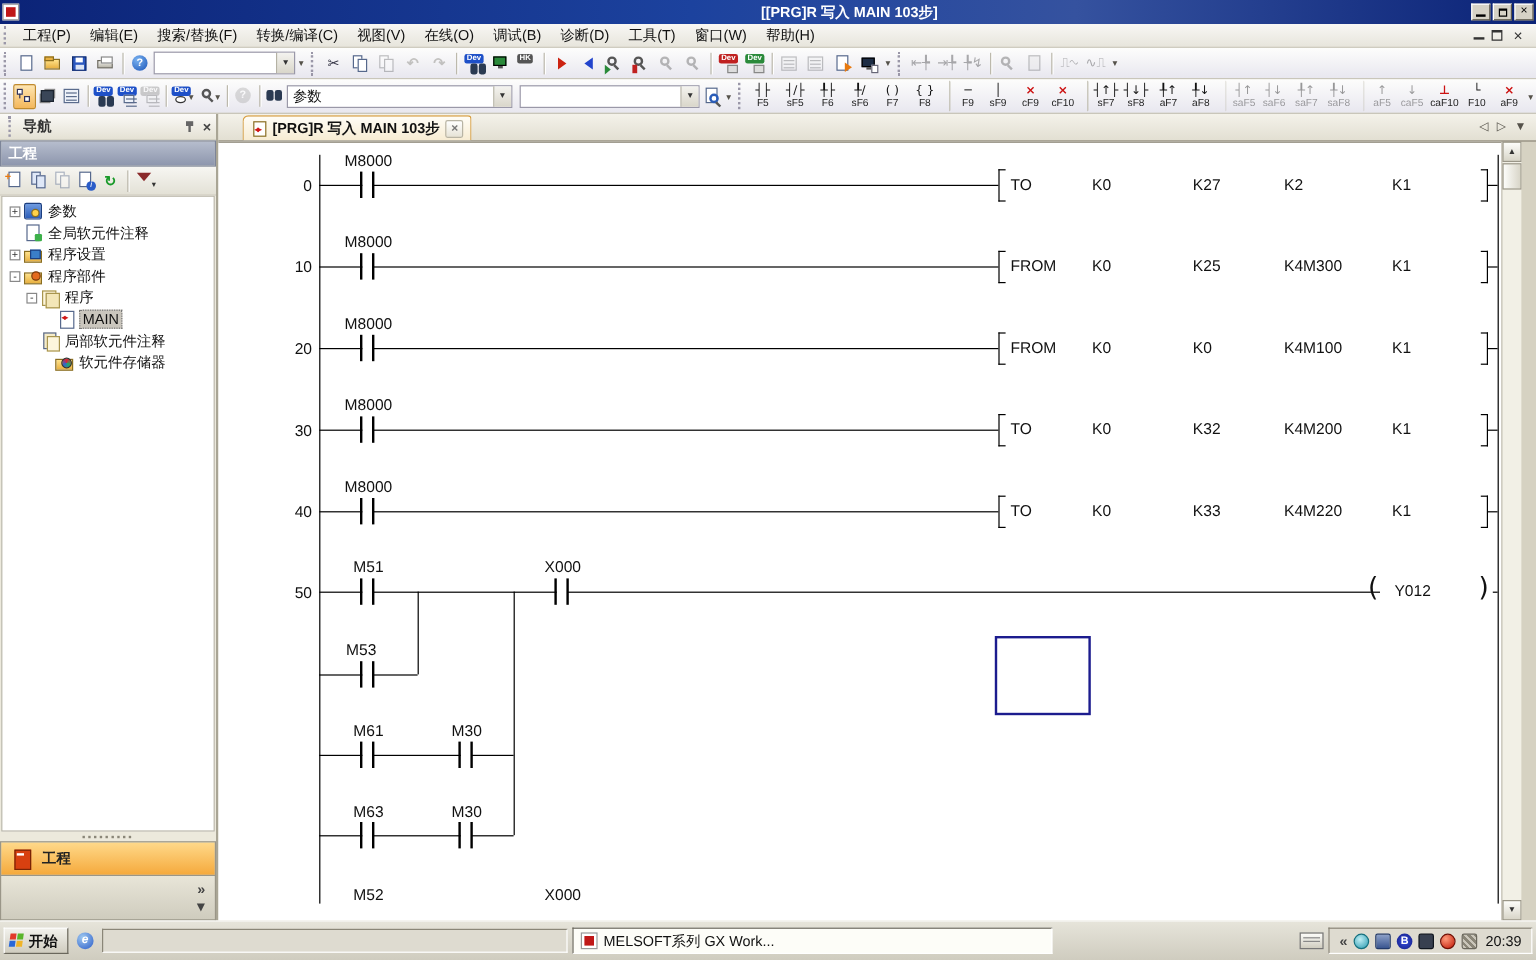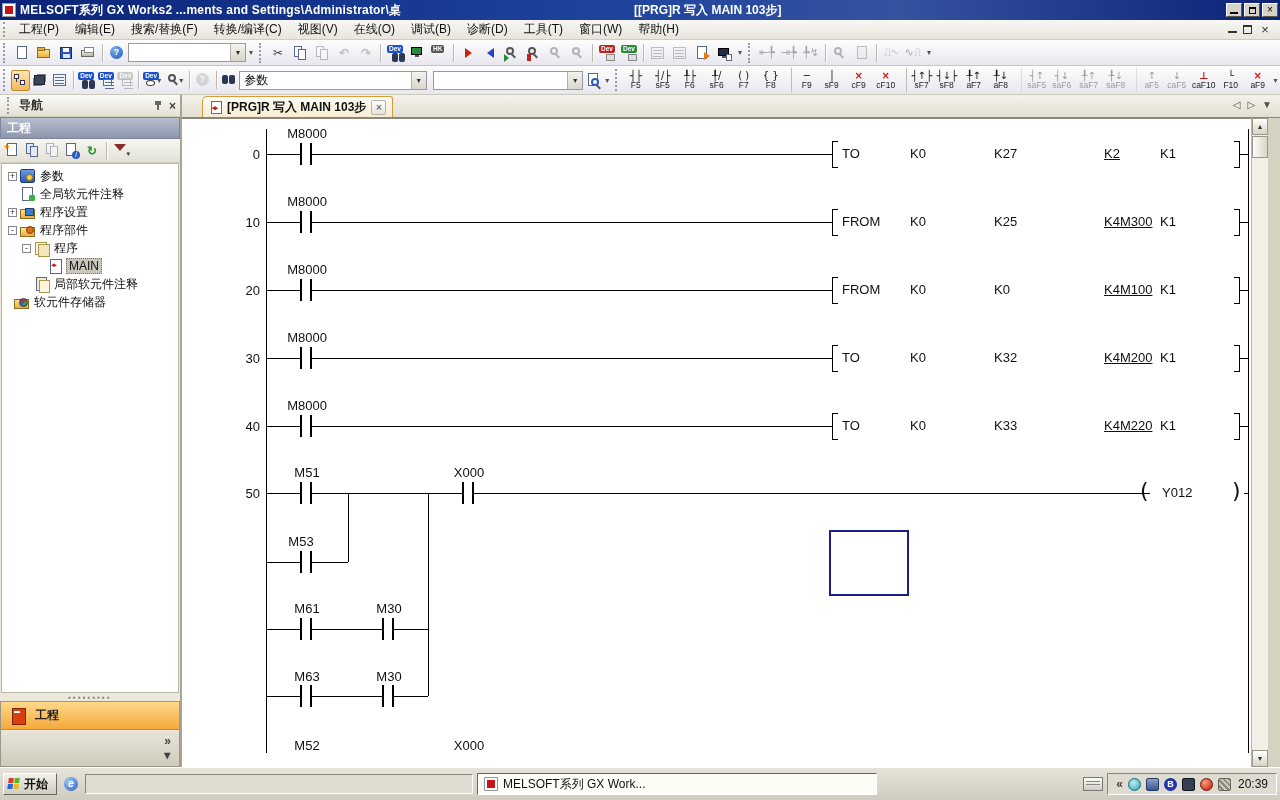--- a/index.html
+++ b/index.html
@@ -152,21 +152,21 @@
   .paren { position:absolute; font-size:22px; font-weight:400; line-height:26px; font-family:"DejaVu Sans", sans-serif; }
   .rung { position:absolute; left:0; width:1069px; height:0; }
   .rung:nth-of-type(1){top:35px} .rung:nth-of-type(2){top:103px} .rung:nth-of-type(3){top:171px} .rung:nth-of-type(4){top:239px} .rung:nth-of-type(5){top:307px}
   .rung .lw { left:84px; width:566px; top:0; }
   .rung .cgap { left:120px; top:-1px; }
   .rung .b1 { left:118px; top:-11px; } .rung .b2 { left:128px; top:-11px; }
   .rung .clbl { left:85px; top:-28px; }
   .rung .stepnum { top:-7px; }
   .rung .lbr { left:650px; top:-13px; }
   .rung .nm { left:660px; top:-8px; }
-  .rung .o1 { left:728px; top:-8px; } .rung .o2 { left:812px; top:-8px; } .rung .o3 { left:922px; top:-8px;text-decoration:underline; } .rung .o4 { left:978px; top:-8px; }
+  .rung .o1 { left:728px; top:-8px; } .rung .o2 { left:812px; top:-8px; } .rung .o3 { left:888px; top:-8px; } .rung .o4 { left:978px; top:-8px; }
   .rung .rbr { left:1052px; top:-13px; }
   .rung .stub { left:1058px; width:8px; top:0; }
   .cursor-rect { position:absolute; left:647px; top:411px; width:80px; height:66px; border:2px solid #1c1c8e; }
 
   
   .statusbar { height:20px; flex:0 0 auto; background:#ece9da; border-top:1px solid #fff; display:flex; align-items:center; font-size:12px; color:#222; }
   .seg { height:16px; display:flex; align-items:center; padding:0 8px; border-right:1px solid #b8b4a2; box-shadow:1px 0 0 #fff; white-space:nowrap; }
   .seg.dim { color:#a8a496; }
 
   
@@ -194,21 +194,20 @@
   .ti-stripe { background:repeating-linear-gradient(45deg,#cac6ba 0 2px,#8a8678 2px 4px); border:1px solid #6a675c; }
   .clock { font-size:12px; margin-left:2px; }
 </style>
 </head>
 <body>
 
 <div class="screen" data-name="application-window">
 
   <div class="titlebar" data-name="title-bar">
     <div class="app-ico" data-name="app-icon"></div>
-    <span class="txt" data-name="window-title">MELSOFT系列 GX Works2 ...ments and Settings\Administrator\桌</span>
     <span class="doc-title" data-name="document-title">[[PRG]R 写入 MAIN 103步]</span>
     <div class="winbtns">
       <div class="wbtn" data-name="minimize-button">
           <span class="minl"></span>
         </div>
       <div class="wbtn" data-name="restore-button">
           <span class="rest"></span>
         </div>
       <div class="wbtn" data-name="close-button">×</div>
     </div>
@@ -679,21 +678,21 @@
             <span class="ticon" data-name="main-program-icon"></span>
             <span class="tlabel selected" data-name="tree-item-label">MAIN</span>
           </div>
 
           <div class="trow" data-name="tree-item" style="padding-left: 20px;">
             <span class="expbox" data-name="tree-expand-icon"></span>
             <span class="ticon" data-name="local-comment-icon"></span>
             <span class="tlabel" data-name="tree-item-label">局部软元件注释</span>
           </div>
 
-          <div class="trow" data-name="tree-item" style="padding-left: 0;">
+          <div class="trow" data-name="tree-item" style="padding-left: 0; margin-left: 32px;">
             <span class="expbox" data-name="tree-expand-icon"></span>
             <span class="ticon" data-name="device-memory-icon"></span>
             <span class="tlabel" data-name="tree-item-label">软元件存储器</span>
           </div>
         </div>
       <div class="splitter" data-name="panel-splitter">▪▪▪▪▪▪▪▪▪</div>
       <div>
 
           <div class="navbtn active" data-name="nav-view-button">
             <span class="nbi" data-name="project-icon"></span>

